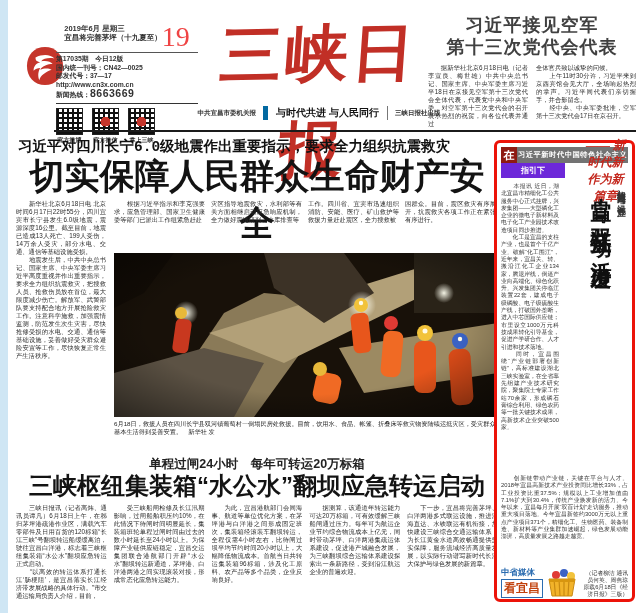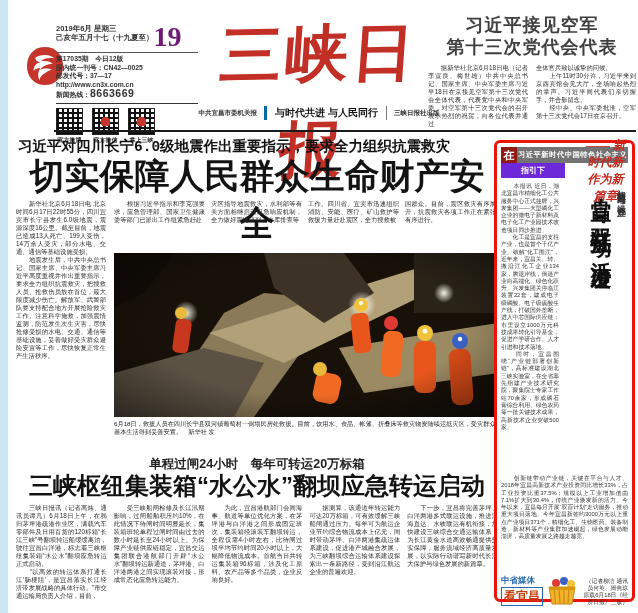--- a/index.html
+++ b/index.html
@@ -3,23 +3,23 @@
 <meta charset="utf-8">
 <style>
   * { margin:0; padding:0; box-sizing:border-box; }
   html,body { width:638px; height:613px; overflow:hidden; }
   body { background:#cfe6f4; font-family:"Liberation Sans", sans-serif; }
   .page { position:absolute; left:8px; top:0; width:630px; height:613px; background:#fff; }
 
   
   .mh-info { position:absolute; left:48px; top:24px; width:142px; color:#222; }
   .mh-logo { position:absolute; left:18px; top:46px; width:38px; height:40px; }
-  .mh-row1 { display:flex; justify-content:flex-start; align-items:flex-start; }
+  .mh-row1 { display:flex; justify-content:center; align-items:flex-start; }
   .mh-dates div { font-size:7.5px; line-height:9px; font-weight:bold; color:#333; }
-  .mh-pageno { font-size:28px; line-height:26px; font-weight:bold; color:#701a75; font-family:"Liberation Serif",serif; }
+  .mh-pageno { font-size:28px; line-height:26px; font-weight:normal; color:#ef4444; font-family:"Liberation Serif",serif; }
   .mh-lines { border-top:1px solid #555; margin-top:2px; padding-top:2px; }
   .mh-lines div { font-size:6.8px; line-height:8.5px; font-weight:bold; color:#333; }
   .mh-hot b { font-size:10.5px; letter-spacing:.5px; }
   .qr-row { display:flex; gap:9px; border-top:1.5px solid #333; margin-top:3px; padding-top:4px; }
   .qr-item { text-align:center; }
   .qr { width:27px; height:27px; border:1px solid #222;
         background-image:
           radial-gradient(circle at 50% 50%, rgba(200,40,30,0) 0, rgba(200,40,30,0) 100%),
           repeating-linear-gradient(0deg,#111 0 2px,transparent 2px 5px),
           repeating-linear-gradient(90deg,#111 0 2px,#fff 2px 5px); }
@@ -27,21 +27,21 @@
           radial-gradient(circle at 50% 50%, #c5352b 0 5px, rgba(0,0,0,0) 5px),
           repeating-linear-gradient(0deg,#111 0 2px,transparent 2px 5px),
           repeating-linear-gradient(90deg,#111 0 2px,#fff 2px 5px); }
   .qr-cap { font-size:6px; color:#333; margin-top:1px; font-weight:bold; }
   .mh-title { position:absolute; left:192px; top:6px; width:238px; height:96px;
         font-family:"Liberation Serif",serif; font-weight:bold; color:#c12f26;
         font-size:62px; line-height:96px; text-align:center; letter-spacing:4px;
         transform:skewX(-5deg) rotate(-1deg); }
   .mh-sub { position:absolute; left:186px; top:106px; width:250px; display:flex; align-items:center; justify-content:center; gap:7px; }
   .mh-sub .s-sm { font-size:6.5px; font-weight:bold; color:#333; }
-  .mh-sub .s-big { font-size:10px; font-weight:bold; color:#111; border-left:3px solid #0369a1; border-right:1px solid #777; padding:0 8px; }
+  .mh-sub .s-big { font-size:10px; font-weight:bold; color:#111; border-left:5px solid #0369a1; border-right:1px solid #777; padding:0 8px; }
   .mh-rule { position:absolute; left:46px; top:130px; width:582px; height:2px; background:#1b1b1b; }
 
   
   .tr-art { position:absolute; left:420px; top:14px; width:208px; }
   .tr-art h2 { font-family:"Liberation Serif",serif; font-size:18px; line-height:22px; text-align:center; color:#404040; letter-spacing:1px; }
   .tr-cols { display:flex; gap:8px; margin-top:6px; }
   .tr-col { width:100px; height:66px; overflow:hidden; }
   .small { font-size:6.3px; line-height:8px; text-align:justify; color:#2b2b2b; white-space:pre-line; }
 
   
@@ -72,41 +72,41 @@
   .banner-yin { background:#6d28d9; color:#fff; font-size:8px; font-weight:bold; padding:0 20px; line-height:15px; }
   .banner-script { flex:1; color:#c4281e; font-size:12px; font-weight:bold; font-style:italic; text-align:center; font-family:"Liberation Serif",serif;padding-left:18px; }
   .r-mid { position:relative; height:292px; margin-top:3px; }
   .tiny { font-size:5.8px; line-height:7.3px; text-align:justify; color:#333; white-space:pre-line; }
   .r-narrow { position:absolute; left:0; top:2px; width:58px; height:288px; overflow:hidden; }
   .vert { writing-mode:vertical-rl; text-orientation:upright; }
   .r-headline { position:absolute; right:13px; top:2px; height:288px; font-size:21px; font-weight:bold; color:#101010; letter-spacing:2px; }
   .r-kicker { position:absolute; right:0; top:2px; height:160px; font-size:8.5px; font-weight:bold; color:#333; letter-spacing:1px; }
   .r-bottom { position:relative; height:136px; margin-top:2px; }
   .r-btext { height:90px; overflow:hidden; }
-  .r-footer { display:flex; align-items:flex-end; gap:3px; margin-top:10px; }
+  .r-footer { display:flex; align-items:flex-end; gap:3px; margin-top:2px; }
   .badge { display:flex; align-items:center; gap:2px; }
   .badge-txt div:first-child { font-size:8.5px; font-weight:bold; color:#2b6cb0; }
   .badge-txt div:last-child { font-size:12px; font-weight:bold; color:#c2410c; border:1px solid #2b6cb0; padding:0 2px; }
   .src-note { flex:1; font-size:5.8px; line-height:7px; color:#333; text-align:right; }
 </style>
 </head>
 <body>
 
 <div class="page">
 
   <svg class="mh-logo" viewBox="0 0 40 42">
     <path fill="#c5352b" d="M20 1c11 0 19 8 19 20s-8 20-19 20S1 33 1 21 9 1 20 1z"></path>
     <path fill="#fff" d="M10 12c8-4 16-3 20 1-6-1-12 0-14 3 5-1 10 0 12 3-5 0-11 2-13 6 4-2 9-2 12 0-6 2-12 6-13 11-2-5-1-10 1-13-3 0-5 1-7 3 0-5 3-8 7-9-3-1-5-1-5-5z"></path>
   </svg>
 
   <div class="mh-info">
     <div class="mh-row1">
       <div class="mh-dates">
         <div>2019年6月 星期三</div>
-        <div>己亥年五月十七（十九夏至）</div>
+        <div>宜昌将完善茅坪（十九夏至）</div>
       </div>
       <div class="mh-pageno">19</div>
     </div>
     <div class="mh-lines">
       <div>第17035期　今日12版</div>
       <div>国内统一刊号：CN42—0025</div>
       <div>邮发代号：37—17</div>
       <div>http://www.cn3x.com.cn</div>
       <div class="mh-hot"><span>新闻热线：</span><b>8663669</b></div>
     </div>

